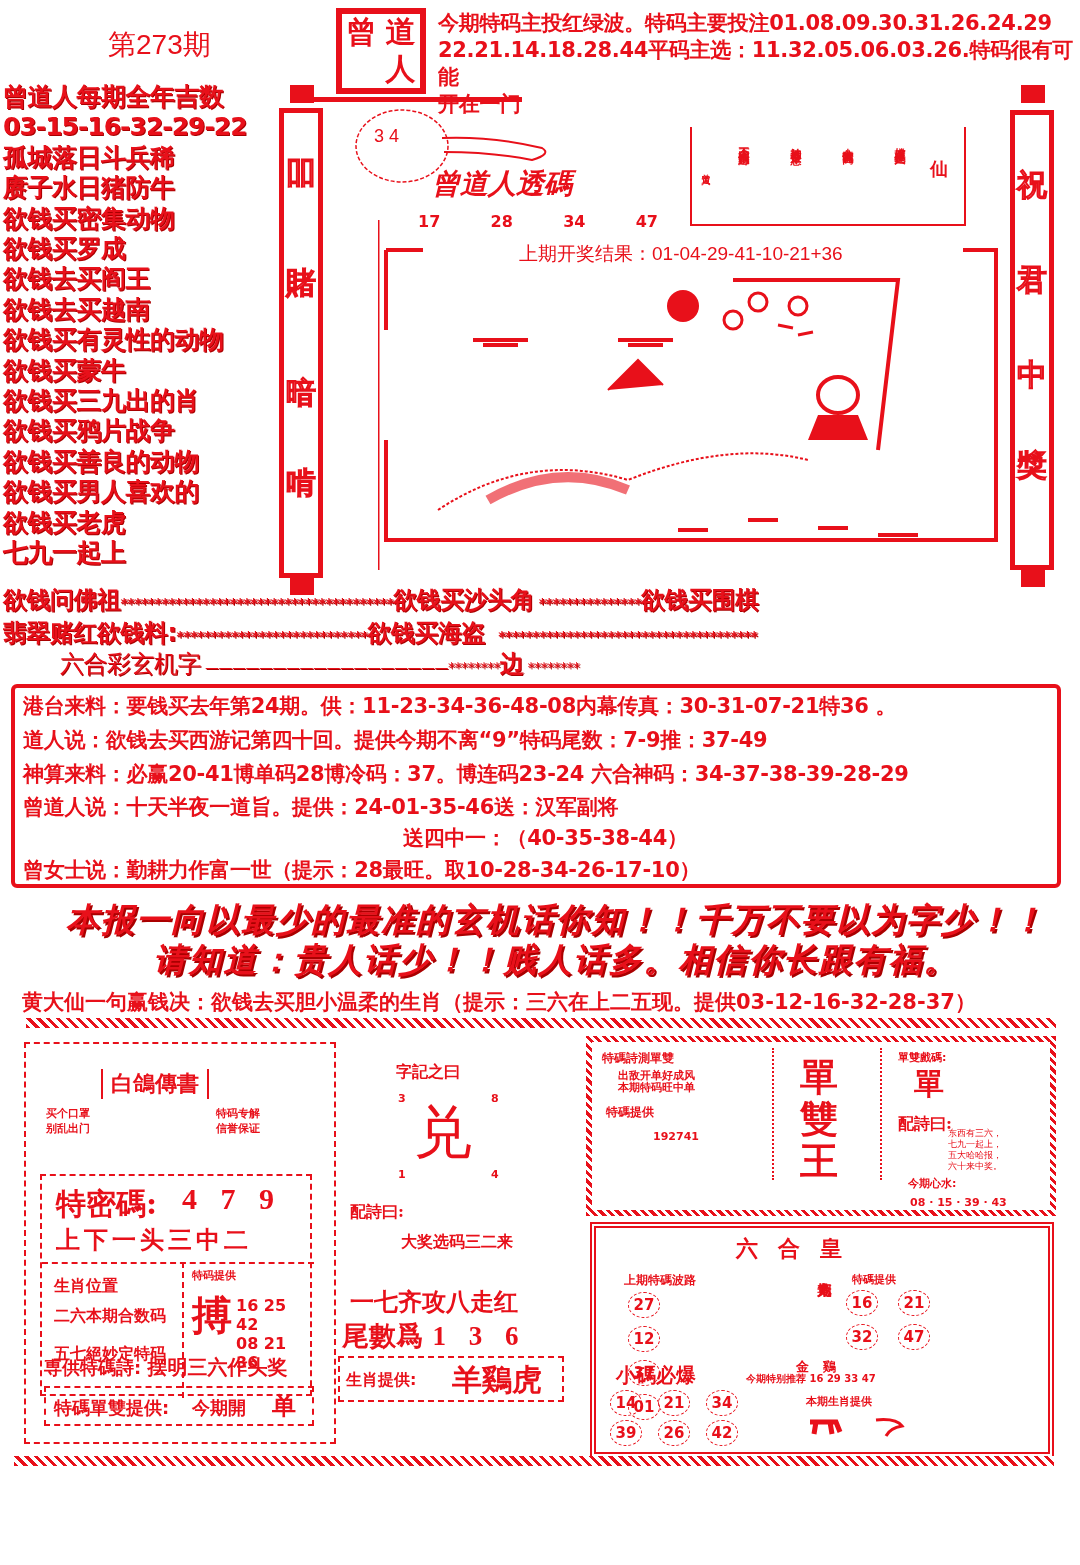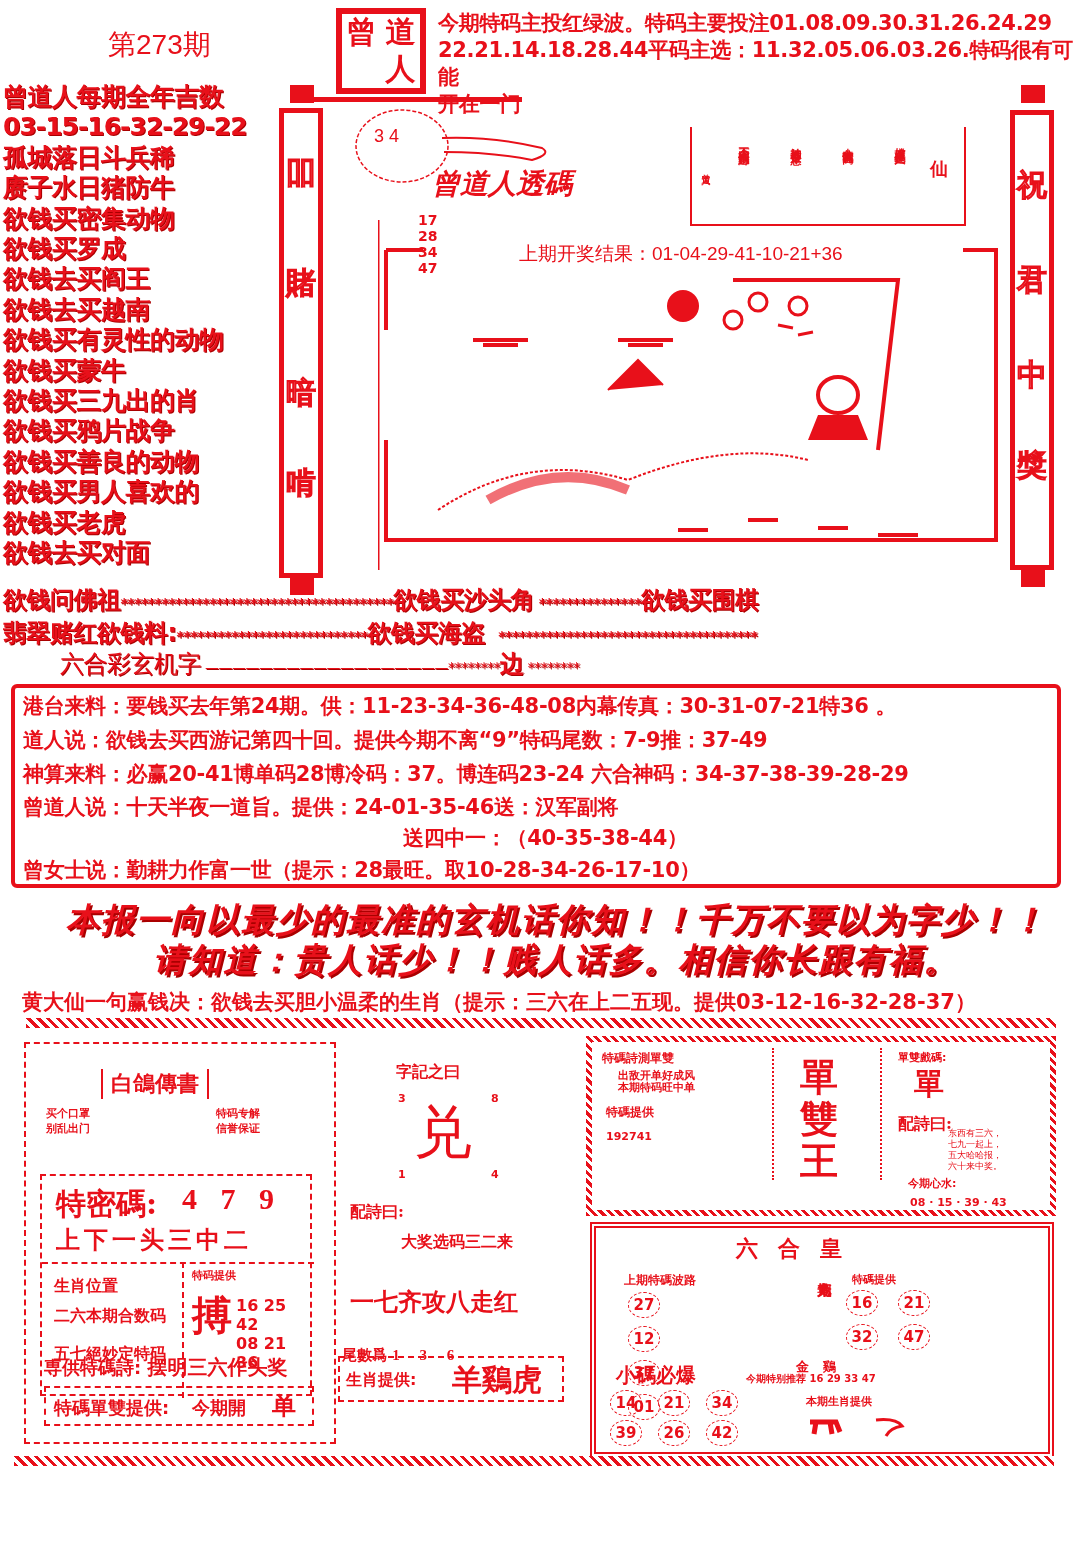--- a/index.html
+++ b/index.html
@@ -59,21 +59,21 @@
   <div>欲钱买罗成</div>
   <div>欲钱去买阎王</div>
   <div>欲钱去买越南</div>
   <div>欲钱买有灵性的动物</div>
   <div>欲钱买蒙牛</div>
   <div>欲钱买三九出的肖</div>
   <div>欲钱买鸦片战争</div>
   <div>欲钱买善良的动物</div>
   <div>欲钱买男人喜欢的</div>
   <div>欲钱买老虎</div>
-  <div>欲钱去买对面</div>
+  <div>七九一起上</div>
 </div>
 
 <div class="abs scroll" style="left:279px;top:108px;height:470px;">
   <div class="cap" style="top:-28px;"></div>
   <div class="cap" style="bottom:-22px;"></div>
   <div class="ch" style="top:40px;">吅</div>
   <div class="ch" style="top:150px;">賭</div>
   <div class="ch" style="top:260px;">暗</div>
   <div class="ch" style="top:350px;">啃</div>
 </div>
@@ -88,21 +88,21 @@
 </div>
 
 <div class="abs" style="left:352px;top:108px;width:120px;height:80px;">
   <svg width="220" height="80" viewBox="0 0 220 80">
     <ellipse cx="50" cy="38" rx="46" ry="36" fill="none" stroke="#e8101a" stroke-width="1.5" stroke-dasharray="4 2"></ellipse>
     <path d="M90 30 Q140 28 190 40 Q200 46 180 52 Q140 44 92 44" fill="none" stroke="#e8101a" stroke-width="2"></path>
     <text x="22" y="34" font-size="18" fill="#e8101a" font-family="Liberation Sans,sans-serif">3 4</text>
   </svg>
 </div>
 <div class="abs bold" style="left:432px;top:165px;font-size:28px;font-family:'DejaVu Serif',serif;font-style:italic;">曾道人透碼</div>
-<div class="abs" style="left:418px;top:212px;width:240px;display:flex;justify-content:space-between;font-size:14px;font-weight:bold;flex-direction:column;">
+<div class="abs" style="left:418px;top:212px;width:240px;display:flex;justify-content:space-between;font-size:16px;font-weight:bold;">
   <span>17</span>
   <span>28</span>
   <span>34</span>
   <span>47</span>
 </div>
 
 <div class="abs poem-box">
   <div class="poem-col" style="right:58px;">嫦娥原来也是人</div>
   <div class="poem-col" style="right:110px;">十分真情在凡間</div>
   <div class="poem-col" style="right:162px;">神仙本不是原意</div>
@@ -198,33 +198,33 @@
 <div class="abs" style="left:336px;top:1042px;width:246px;height:402px;">
   <div class="abs bold" style="left:60px;top:20px;font-size:16px;font-family:'DejaVu Serif',serif;">字記之曰</div>
   <div class="abs small" style="left:62px;top:50px;">3</div>
   <div class="abs small" style="left:155px;top:50px;">8</div>
   <div class="abs small" style="left:62px;top:126px;">1</div>
   <div class="abs small" style="left:155px;top:126px;">4</div>
   <div class="abs" style="left:78px;top:52px;font-size:58px;font-family:'DejaVu Serif',serif;">兑</div>
   <div class="abs bold" style="left:14px;top:160px;font-size:16px;font-family:'DejaVu Serif',serif;">配詩曰:</div>
   <div class="abs bold" style="left:65px;top:190px;font-size:16px;">大奖选码三二来</div>
   <div class="abs bold" style="left:14px;top:244px;font-size:24px;">一七齐攻八走红</div>
-  <div class="abs bold" style="left:6px;top:276px;font-size:15px;white-space:nowrap;margin-top:28px;"><span>尾數爲</span> <span style="letter-spacing:8px;font-family:'Liberation Serif',serif;">1 3 6</span></div>
+  <div class="abs bold" style="left:6px;top:276px;font-size:27px;white-space:nowrap;"><span>尾數爲</span> <span style="letter-spacing:8px;font-family:'Liberation Serif',serif;">1 3 6</span></div>
   <div class="abs panel" style="left:2px;top:314px;width:226px;height:46px;">
     <span class="abs bold" style="left:6px;top:12px;font-size:16px;">生肖提供:</span>
     <span class="abs bold" style="left:112px;top:2px;font-size:30px;font-family:'DejaVu Serif',serif;">羊鷄虎</span>
   </div>
 </div>
 
 <div class="abs" style="left:586px;top:1036px;width:470px;height:180px;border:6px solid transparent;border-image:repeating-linear-gradient(45deg,#e8101a 0 3px,#fff 3px 6px) 6;box-sizing:border-box;">
   <div class="abs small" style="left:10px;top:8px;font-size:12px;">特碼詩測單雙</div>
   <div class="abs small" style="left:26px;top:26px;">出敌开单好成风</div>
   <div class="abs small" style="left:26px;top:38px;">本期特码旺中单</div>
   <div class="abs small" style="left:14px;top:62px;font-size:12px;">特碼提供</div>
-  <div class="abs small" style="left:14px;top:88px;width:140px;display:flex;justify-content:flex-start;">
+  <div class="abs small" style="left:14px;top:88px;width:140px;display:flex;justify-content:center;">
     <span>19</span>
     <span>27</span>
     <span>41</span>
   </div>
   <div class="abs" style="left:180px;top:6px;width:106px;height:132px;border-left:2px dotted #e8101a;border-right:2px dotted #e8101a;">
     <div class="abs bold" style="left:26px;top:4px;font-size:38px;font-family:'DejaVu Serif',serif;">單</div>
     <div class="abs bold" style="left:26px;top:46px;font-size:38px;font-family:'DejaVu Serif',serif;">雙</div>
     <div class="abs bold" style="left:26px;top:88px;font-size:38px;font-family:'DejaVu Serif',serif;">王</div>
   </div>
   <div class="abs small" style="left:306px;top:8px;">單雙戲碼:</div>

